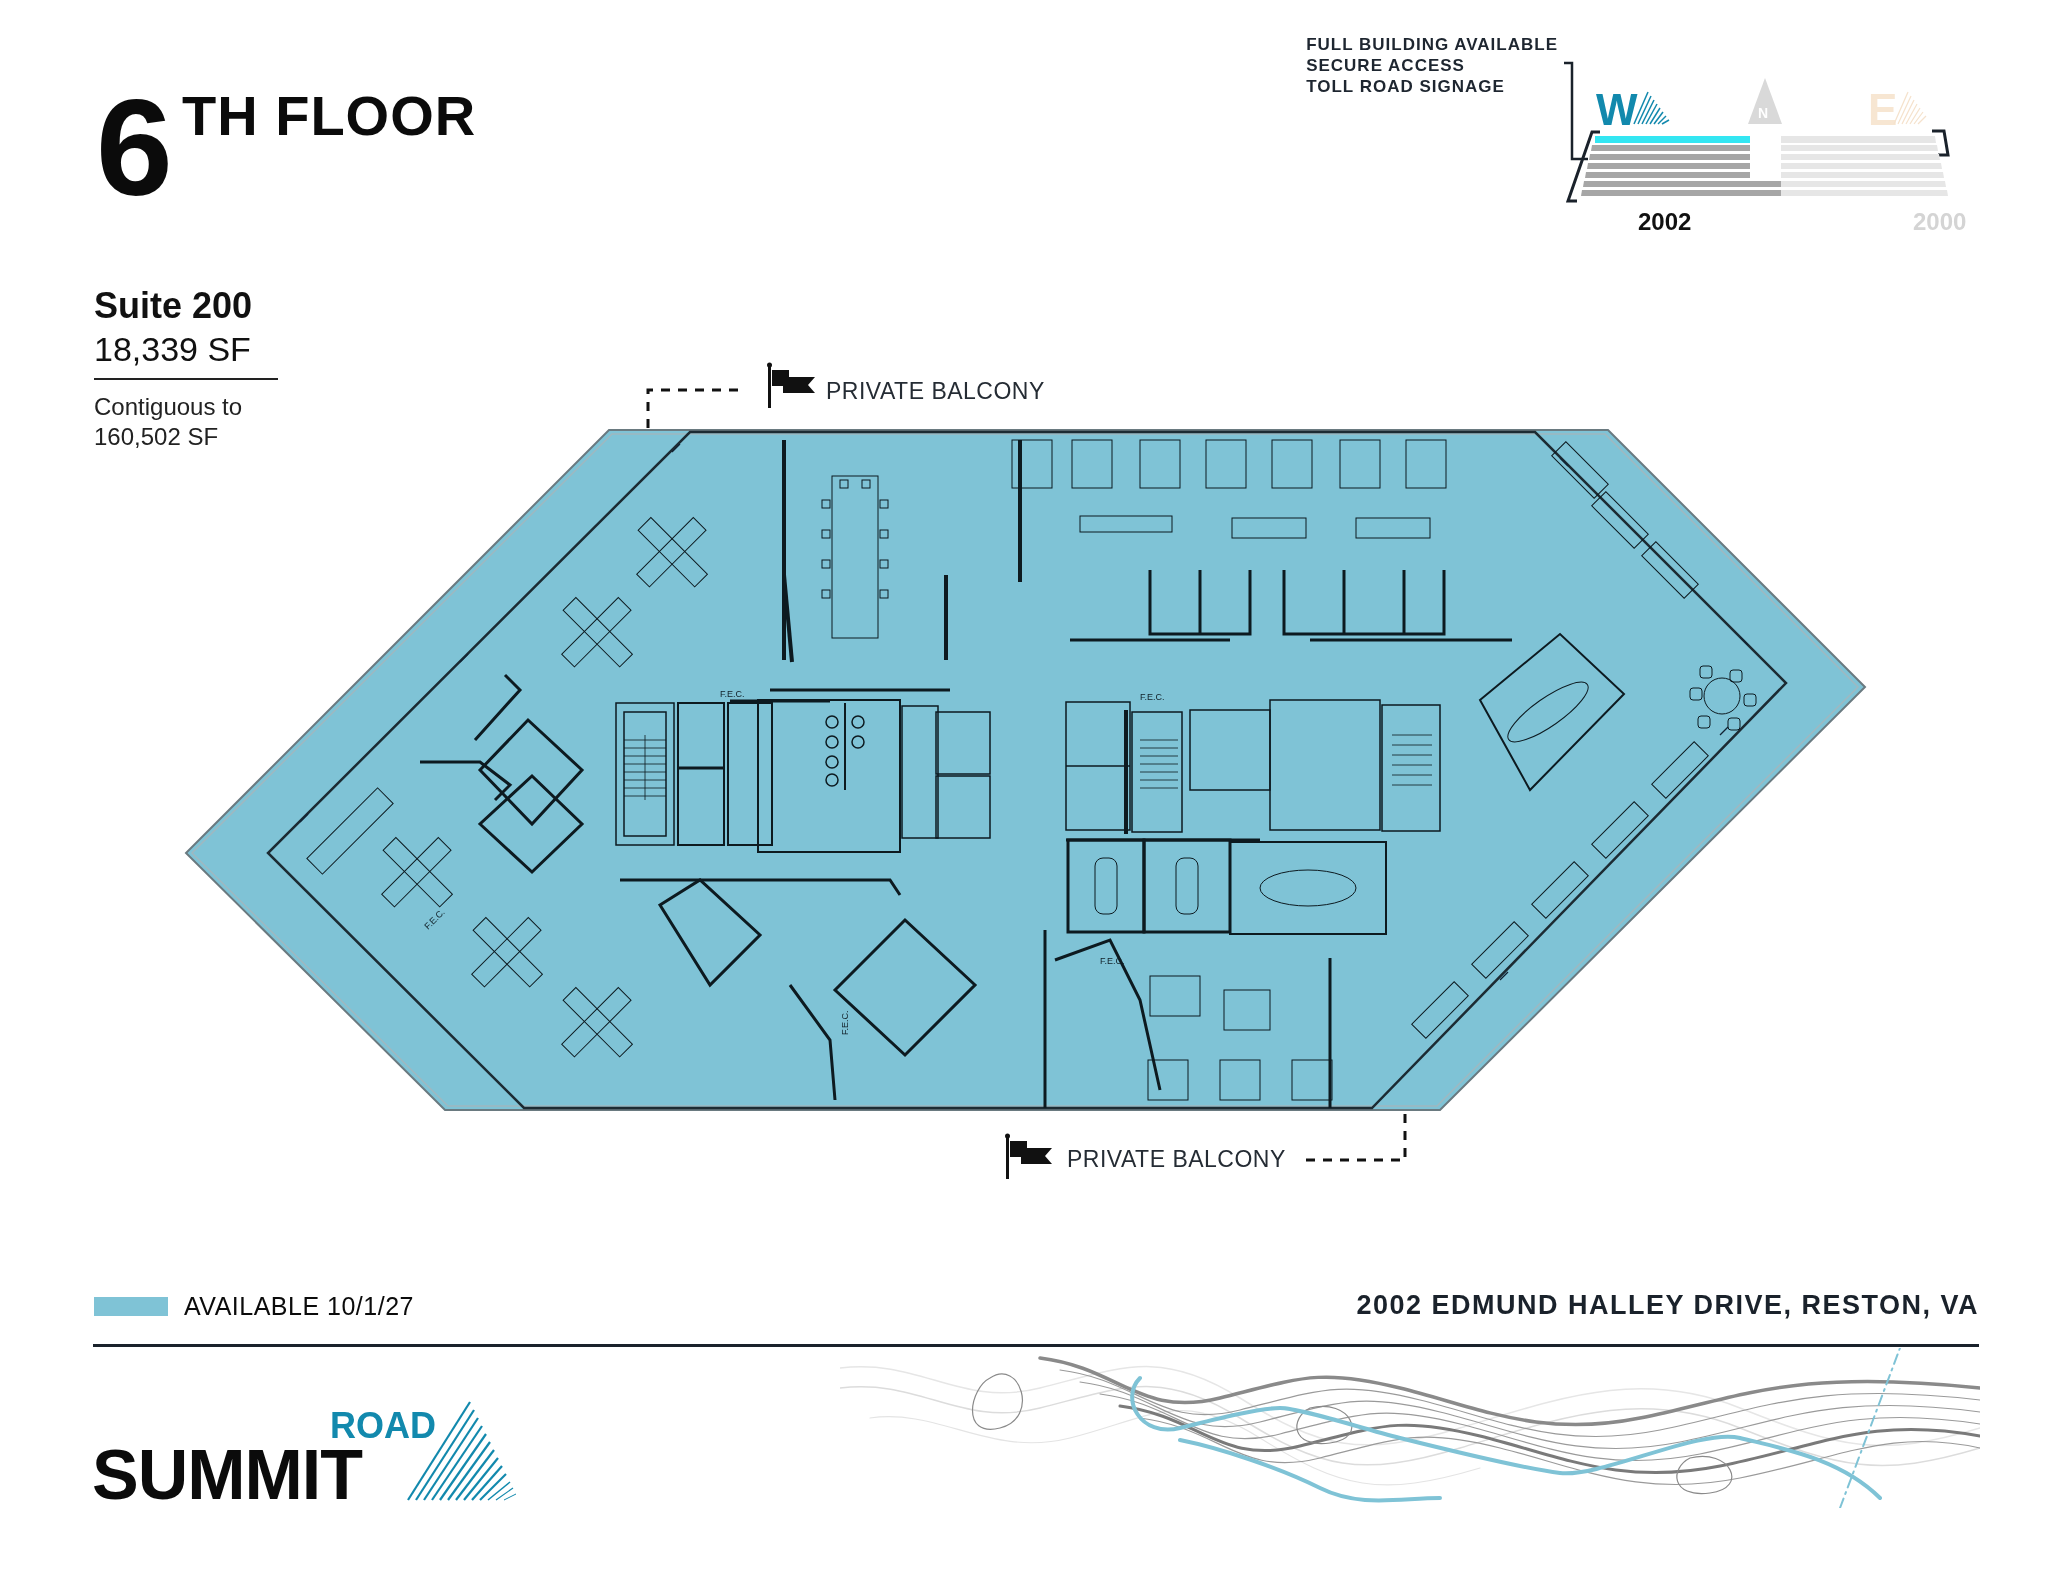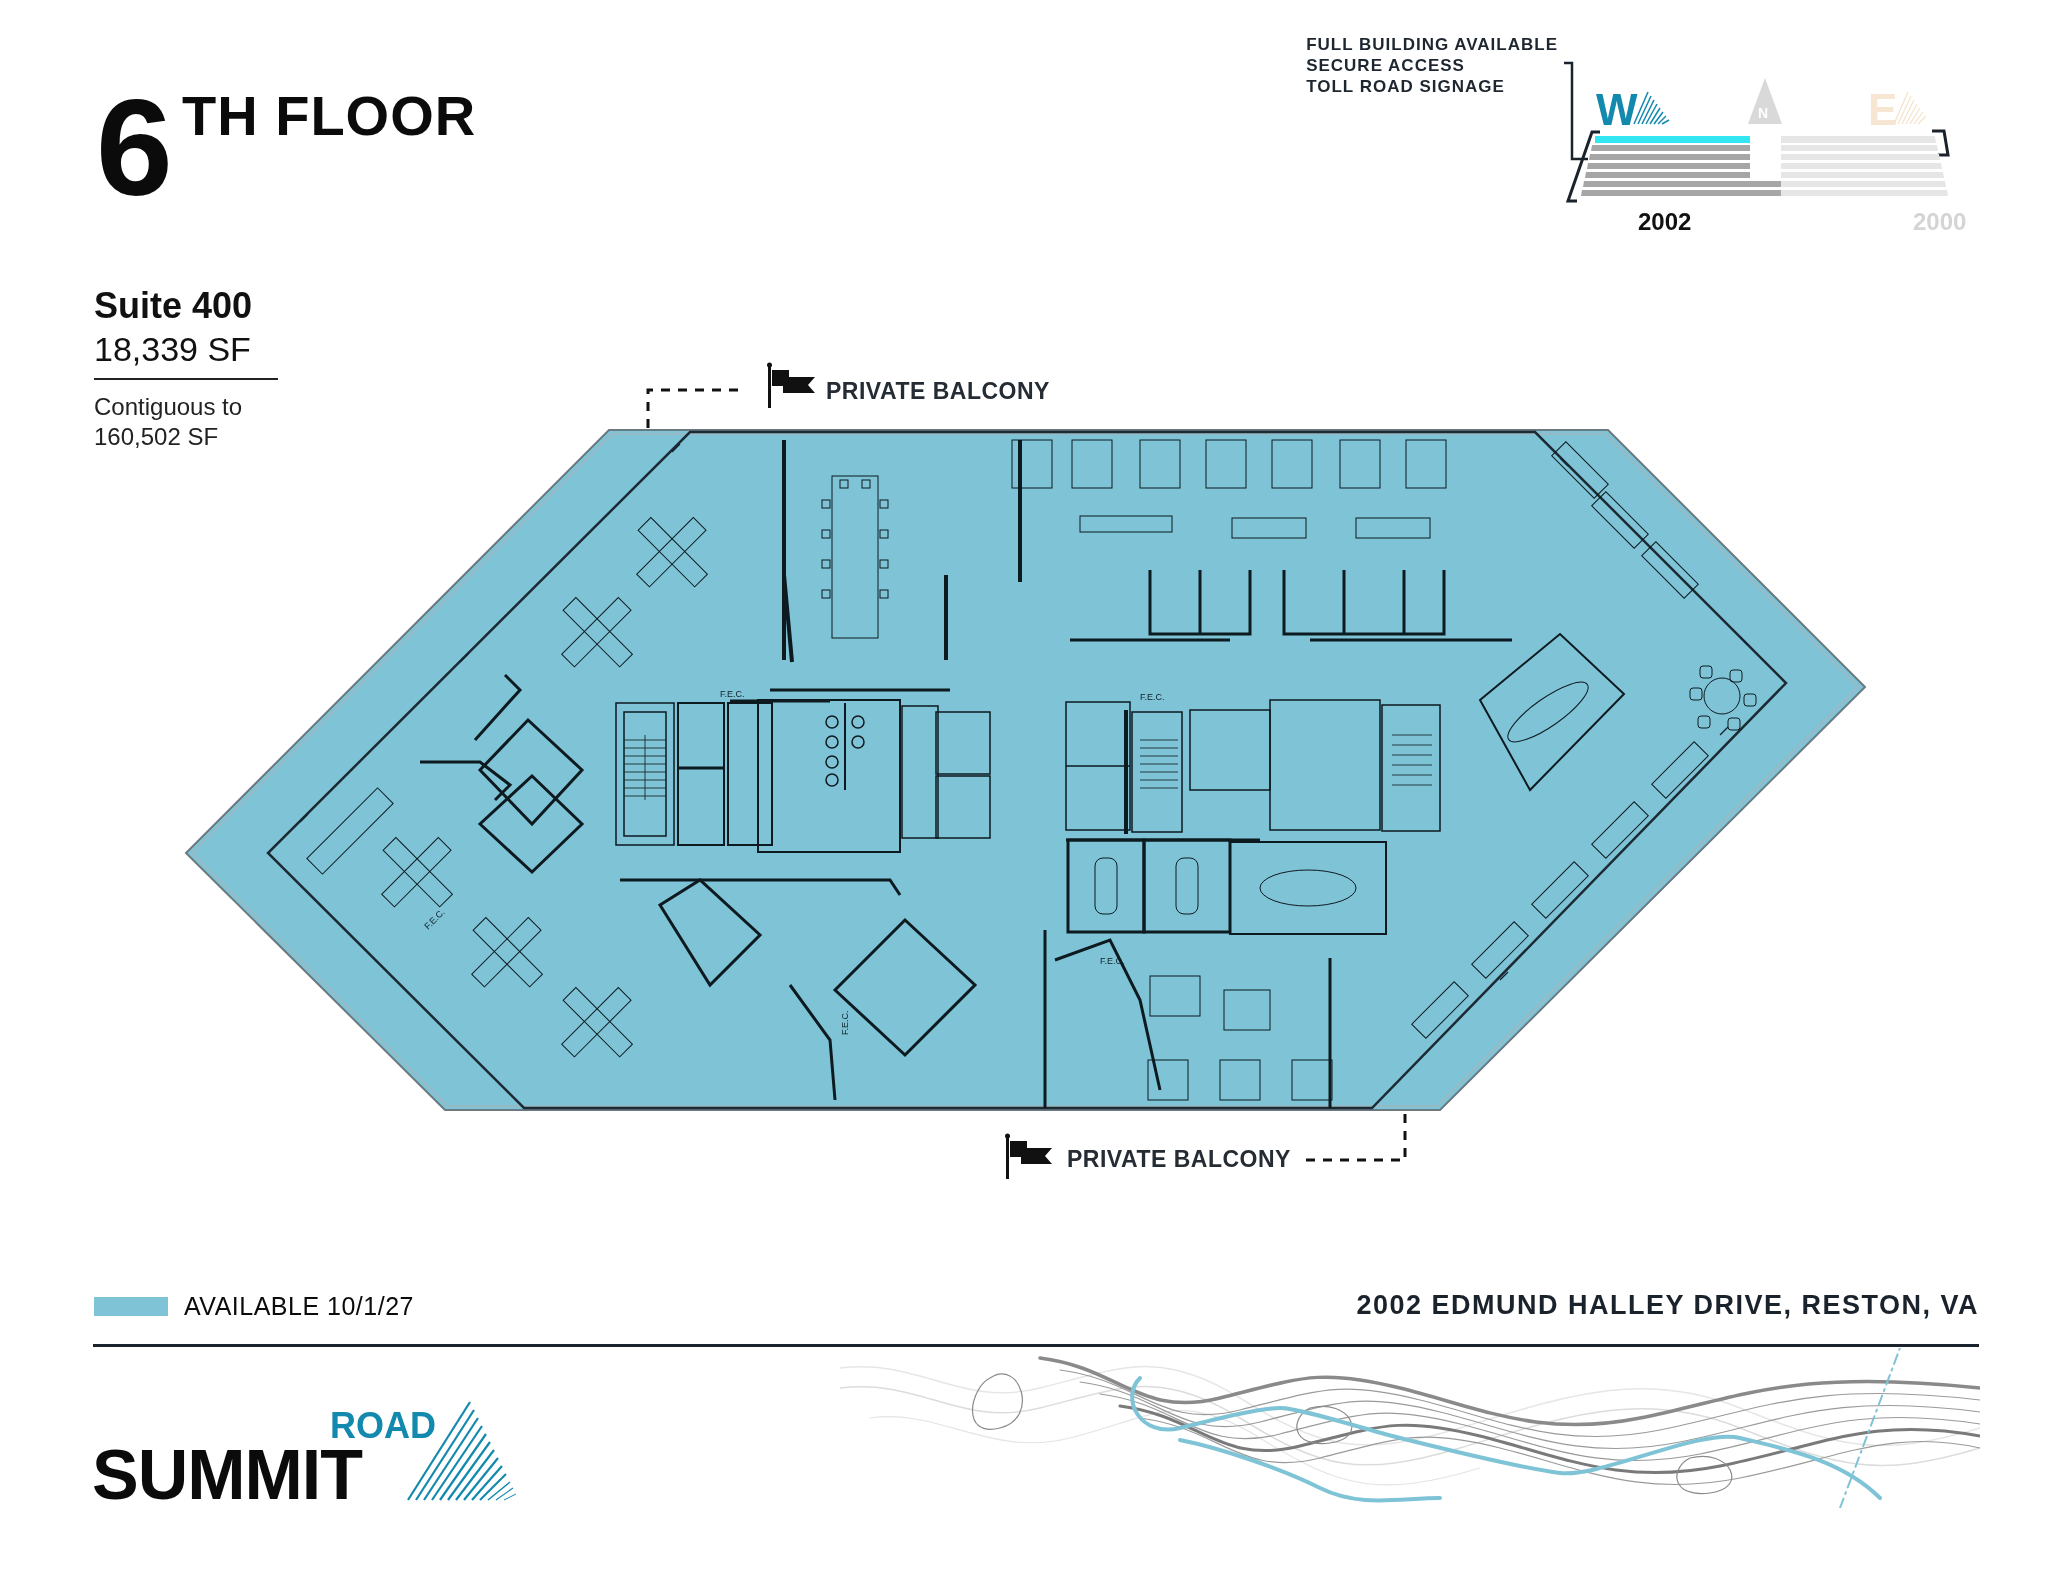--- a/index.html
+++ b/index.html
@@ -5,38 +5,38 @@
   html, body { margin:0; padding:0; background:#ffffff; }
   body { width:2048px; height:1583px; position:relative; overflow:hidden; font-family:"Liberation Sans", sans-serif; color:#111; }
   .abs { position:absolute; }
   .floor-num { left:96px; top:78px; font-size:138px; font-weight:700; line-height:1; letter-spacing:-2px; color:#0b0b0b; }
   .floor-suffix { left:182px; top:88px; font-size:56px; font-weight:700; line-height:1; color:#0b0b0b; letter-spacing:1px; }
   .suite-name { left:94px; top:285px; font-size:36px; font-weight:700; color:#111; }
   .suite-sf { left:94px; top:330px; font-size:34px; font-weight:400; color:#111; }
   .suite-rule { left:94px; top:378px; width:184px; height:2px; background:#222; }
   .contig { left:94px; top:392px; font-size:24px; line-height:30px; color:#222; }
   .features { right:490px; top:34px; text-align:left; font-size:17px; font-weight:700; letter-spacing:1px; line-height:21px; color:#1e2630; }
-  .balcony-label { font-size:23px; font-weight:700; color:#252c34; letter-spacing:0.5px; }
+  .balcony-label { font-size:23px; font-weight:400; color:#252c34; letter-spacing:0.5px; }
   .legend-swatch { left:94px; top:1297px; width:74px; height:19px; background:#7fc3d6; }
   .legend-label { left:184px; top:1292px; font-size:25px; font-weight:400; color:#0b0b0b; letter-spacing:0.5px; }
   .address { right:69px; top:1290px; font-size:27px; font-weight:700; color:#1a222b; letter-spacing:1.5px; }
   .footer-rule { left:93px; top:1344px; width:1886px; height:3px; background:#1a222b; }
   .logo-west { left:330px; top:1405px; font-size:36px; font-weight:700; color:#1289ad; letter-spacing:0px; }
   .logo-summit { left:92px; top:1440px; font-size:70px; font-weight:700; color:#0b0b0b; letter-spacing:-1px; line-height:1; }
   .bldg-year-w { left:1594px; top:208px; font-size:24px; font-weight:700; color:#111;margin-left:44px; }
   .bldg-year-e { left:1913px; top:208px; font-size:24px; font-weight:700; color:#d4d4d4; }
   svg { position:absolute; }
 </style>
 </head>
 <body>
 
 <div class="abs floor-num">6</div>
 <div class="abs floor-suffix">TH FLOOR</div>
 
-<div class="abs suite-name">Suite 400</div>
+<div class="abs suite-name">Suite 200</div>
 <div class="abs suite-sf">18,339 SF</div>
 <div class="abs suite-rule"></div>
 <div class="abs contig">
   <div>Contiguous to</div>
   <div>160,502 SF</div>
 </div>
 
 <div class="abs features">
   <div>FULL BUILDING AVAILABLE</div>
   <div>SECURE ACCESS</div>

